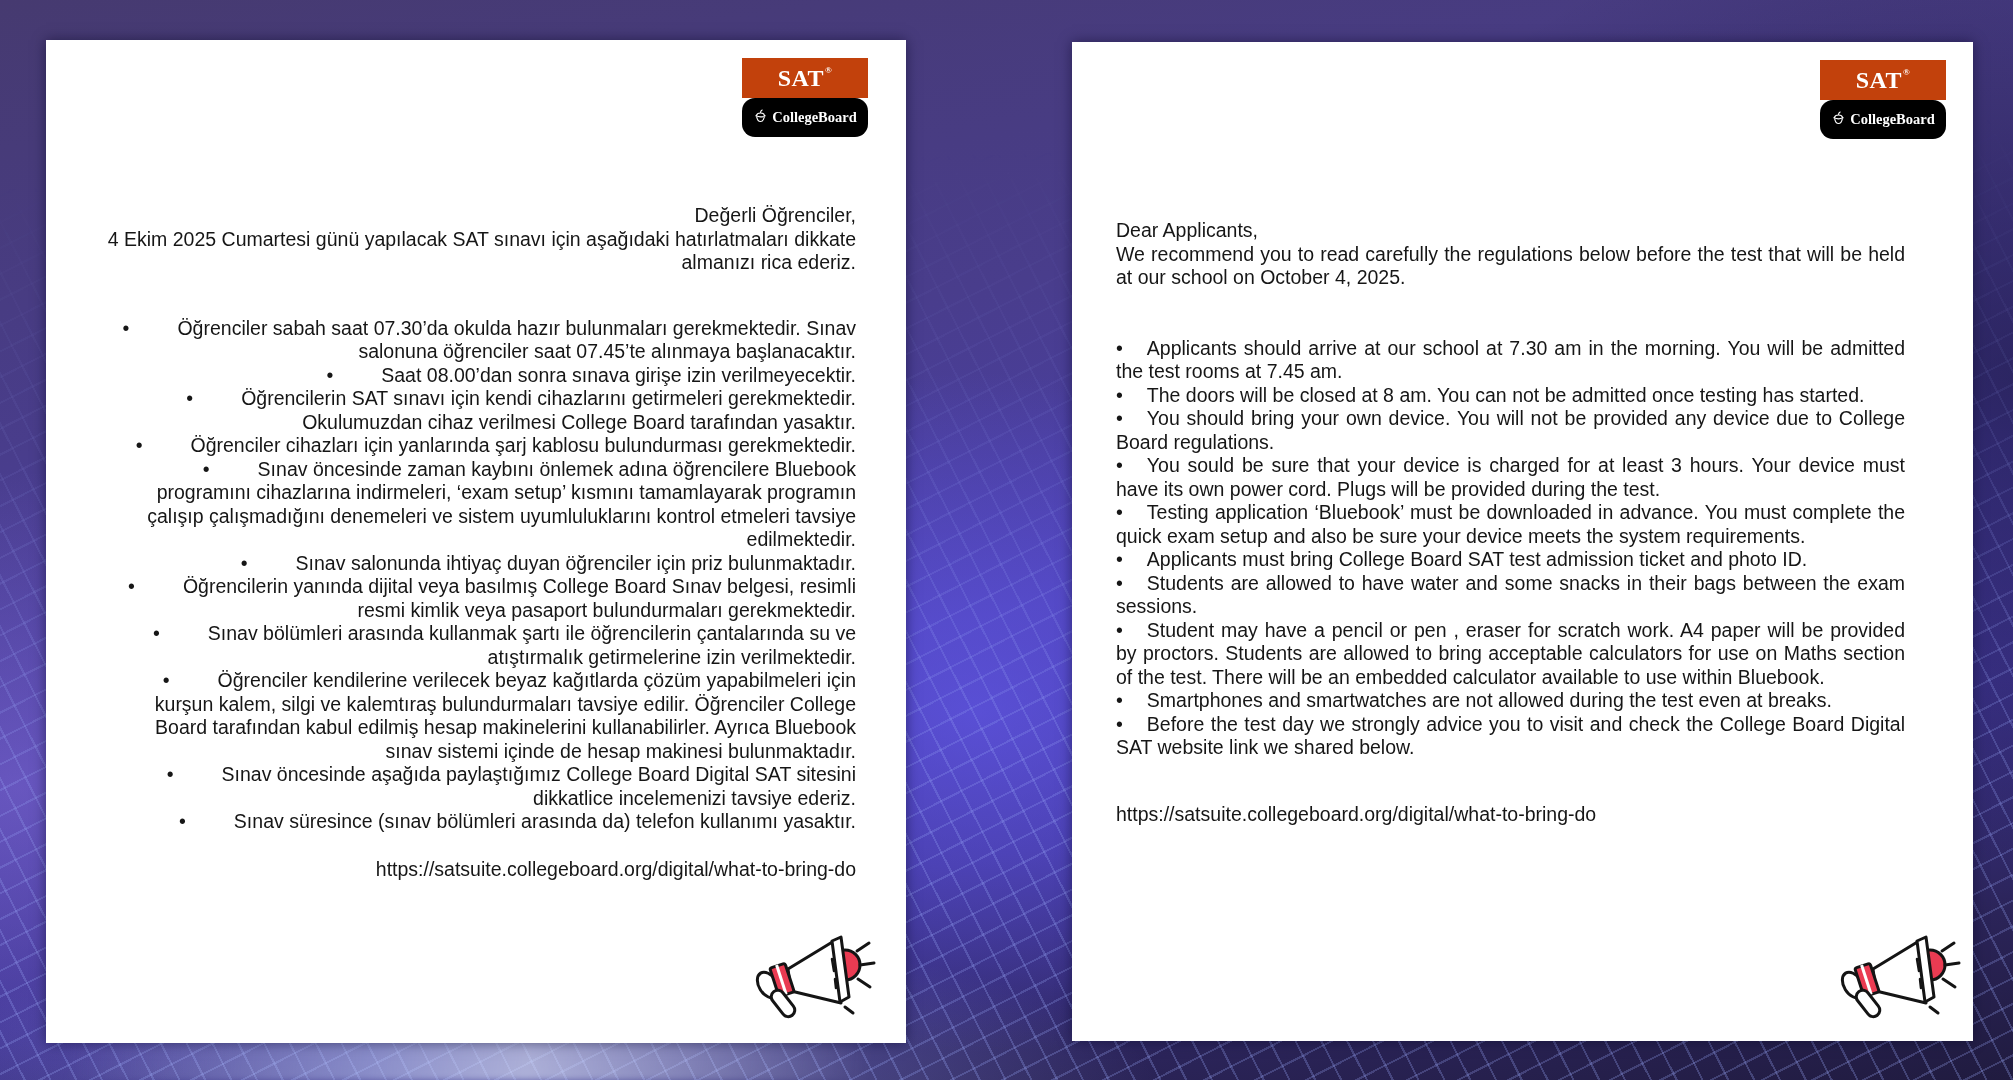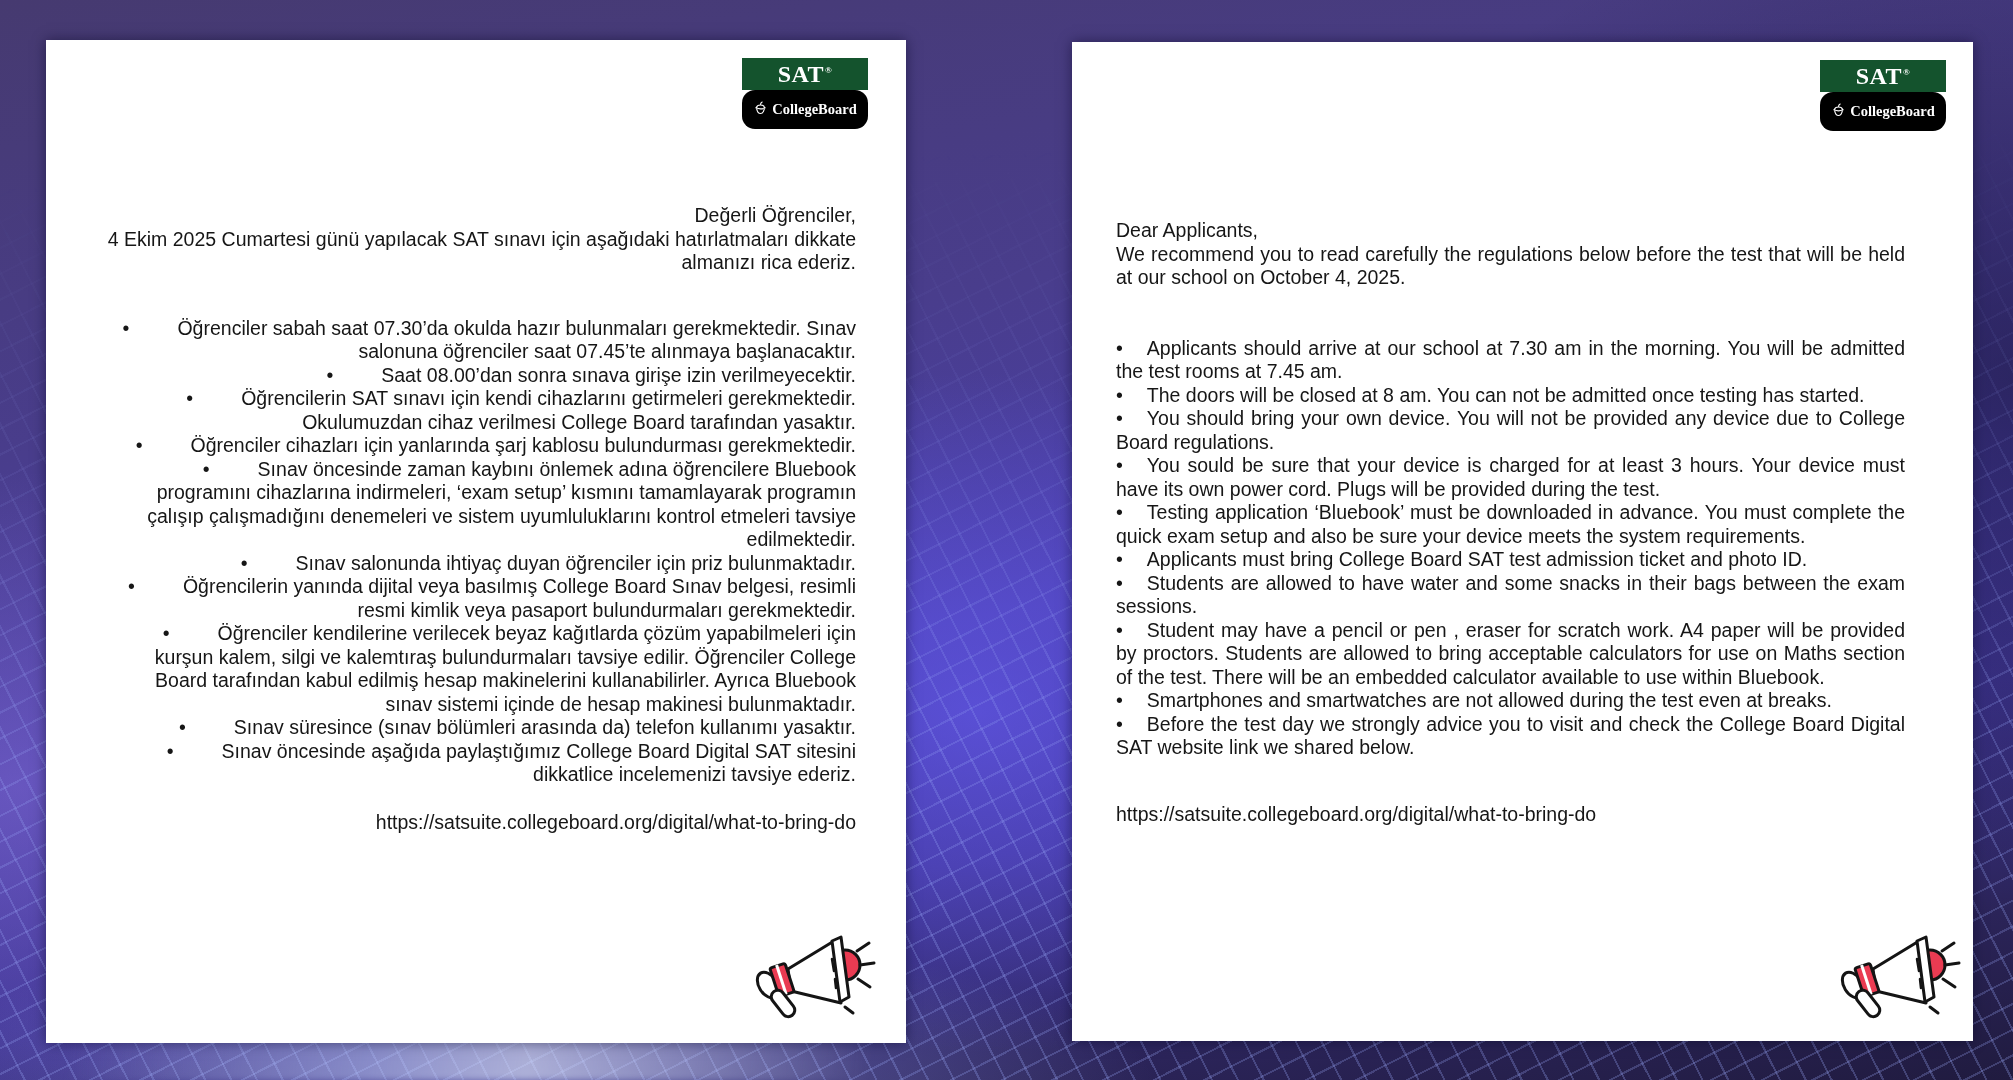--- a/index.html
+++ b/index.html
@@ -34,21 +34,21 @@
   
   .page{position:absolute;background:#ffffff;box-shadow:0 0 12px rgba(8,5,35,0.5);}
   .page-tr{left:46px;top:40px;width:860px;height:1003px;}
   .page-en{left:1072px;top:42px;width:901px;height:999px;}
 
   
   .logo{position:absolute;top:18px;width:126px;}
   .page-tr .logo{right:38px;}
   .page-en .logo{right:27px;}
   .logo-sat{
-    height:32px;background:#14532d;color:#ffffff;
+    height:40px;background:#c2410c;color:#ffffff;
     display:flex;align-items:center;justify-content:center;
     font-family:"Liberation Serif","DejaVu Serif",serif;font-weight:bold;font-size:24px;letter-spacing:0.5px;
   }
   .logo-sat .reg{font-size:9px;align-self:flex-start;margin-top:7px;margin-left:1px;}
   .logo-cb{
     height:39px;background:#000000;color:#ffffff;
     display:flex;align-items:center;justify-content:center;gap:4px;
     font-family:"Liberation Serif","DejaVu Serif",serif;font-weight:bold;font-size:14.5px;border-radius:13px;
   }
   .acorn{width:15px;height:19px;}
@@ -102,23 +102,24 @@
     <p class="salutation">Değerli Öğrenciler,</p>
     <p class="intro"> 4 Ekim 2025 Cumartesi günü yapılacak SAT sınavı için aşağıdaki hatırlatmaları dikkate almanızı rica ederiz.</p>
     <div class="bullets">
       <p class="bullet"><span>•</span><span class="tab"></span><span>Öğrenciler sabah saat 07.30’da okulda hazır bulunmaları gerekmektedir. Sınav salonuna öğrenciler saat 07.45’te alınmaya başlanacaktır.</span></p>
       <p class="bullet"><span>•</span><span class="tab"></span><span>Saat 08.00’dan sonra sınava girişe izin verilmeyecektir.</span></p>
       <p class="bullet"><span>•</span><span class="tab"></span><span>Öğrencilerin SAT sınavı için kendi cihazlarını getirmeleri gerekmektedir. Okulumuzdan cihaz verilmesi College Board tarafından yasaktır.</span></p>
       <p class="bullet"><span>•</span><span class="tab"></span><span>Öğrenciler cihazları için yanlarında şarj kablosu bulundurması gerekmektedir.</span></p>
       <p class="bullet"><span>•</span><span class="tab"></span><span>Sınav öncesinde zaman kaybını önlemek adına öğrencilere Bluebook programını cihazlarına indirmeleri, ‘exam setup’ kısmını tamamlayarak programın çalışıp çalışmadığını denemeleri ve sistem uyumluluklarını kontrol etmeleri tavsiye edilmektedir.</span></p>
       <p class="bullet"><span>•</span><span class="tab"></span><span>Sınav salonunda ihtiyaç duyan öğrenciler için priz bulunmaktadır.</span></p>
       <p class="bullet"><span>•</span><span class="tab"></span><span>Öğrencilerin yanında dijital veya basılmış College Board Sınav belgesi, resimli resmi kimlik veya pasaport bulundurmaları gerekmektedir.</span></p>
+      <p class="bullet"><span>•</span><span class="tab"></span><span>Sınav bölümleri arasında kullanmak şartı ile öğrencilerin çantalarında su ve atıştırmalık getirmelerine izin verilmektedir.</span></p>
       <p class="bullet"><span>•</span><span class="tab"></span><span>Öğrenciler kendilerine verilecek beyaz kağıtlarda çözüm yapabilmeleri için kurşun kalem, silgi ve kalemtıraş bulundurmaları tavsiye edilir. Öğrenciler College Board tarafından kabul edilmiş hesap makinelerini kullanabilirler. Ayrıca Bluebook sınav sistemi içinde de hesap makinesi bulunmaktadır.</span></p>
+      <p class="bullet"><span>•</span><span class="tab"></span><span>Sınav öncesinde aşağıda paylaştığımız College Board Digital SAT sitesini dikkatlice incelemenizi tavsiye ederiz.</span></p>
       <p class="bullet"><span>•</span><span class="tab"></span><span>Sınav süresince (sınav bölümleri arasında da) telefon kullanımı yasaktır.</span></p>
-      <p class="bullet"><span>•</span><span class="tab"></span><span>Sınav öncesinde aşağıda paylaştığımız College Board Digital SAT sitesini dikkatlice incelemenizi tavsiye ederiz.</span></p>
     </div>
     <p class="link">https://satsuite.collegeboard.org/digital/what-to-bring-do</p>
   </div>
 
   <svg class="megaphone" viewBox="0 0 130 90">
     <circle cx="99" cy="32" r="15" fill="#ea3b52" stroke="#141414" stroke-width="3"></circle>
     <polygon points="42,36 88,8 95,70 45,58" fill="#ffffff" stroke="#141414" stroke-width="3" stroke-linejoin="round"></polygon>
     <polygon points="86,8 95,4 103,64 94,69" fill="#ffffff" stroke="#141414" stroke-width="3" stroke-linejoin="round"></polygon>
     <line x1="86" y1="26" x2="88" y2="38" stroke="#141414" stroke-width="2.5" stroke-linecap="round"></line>
     <line x1="89" y1="46" x2="90" y2="55" stroke="#141414" stroke-width="2.5" stroke-linecap="round"></line>

